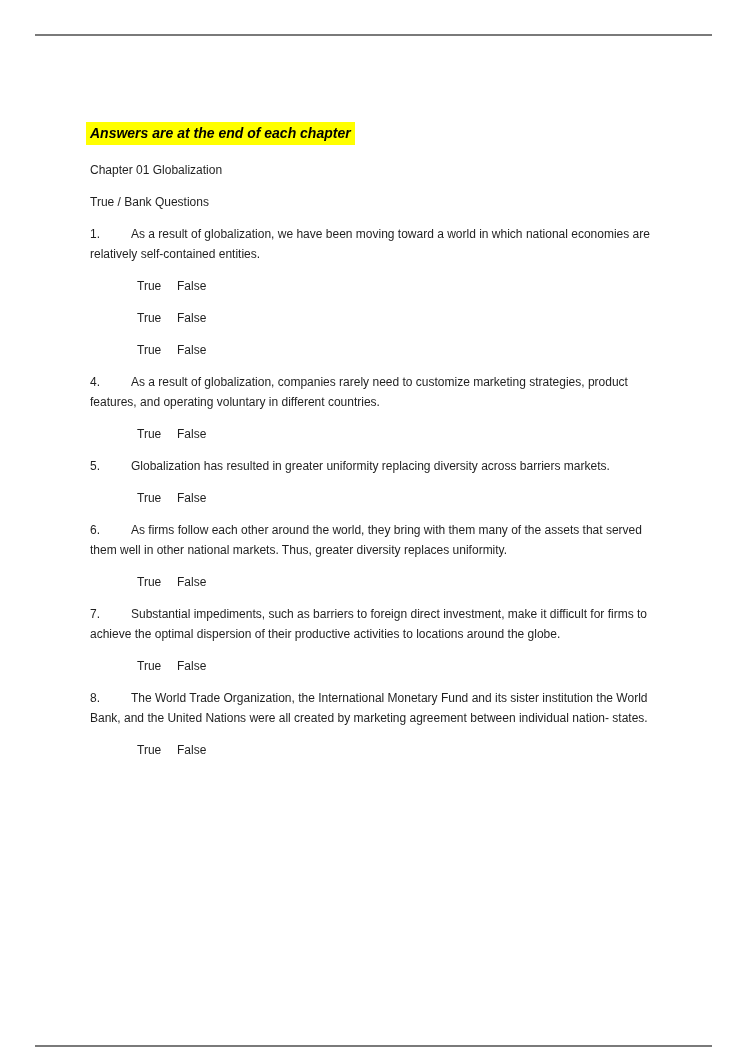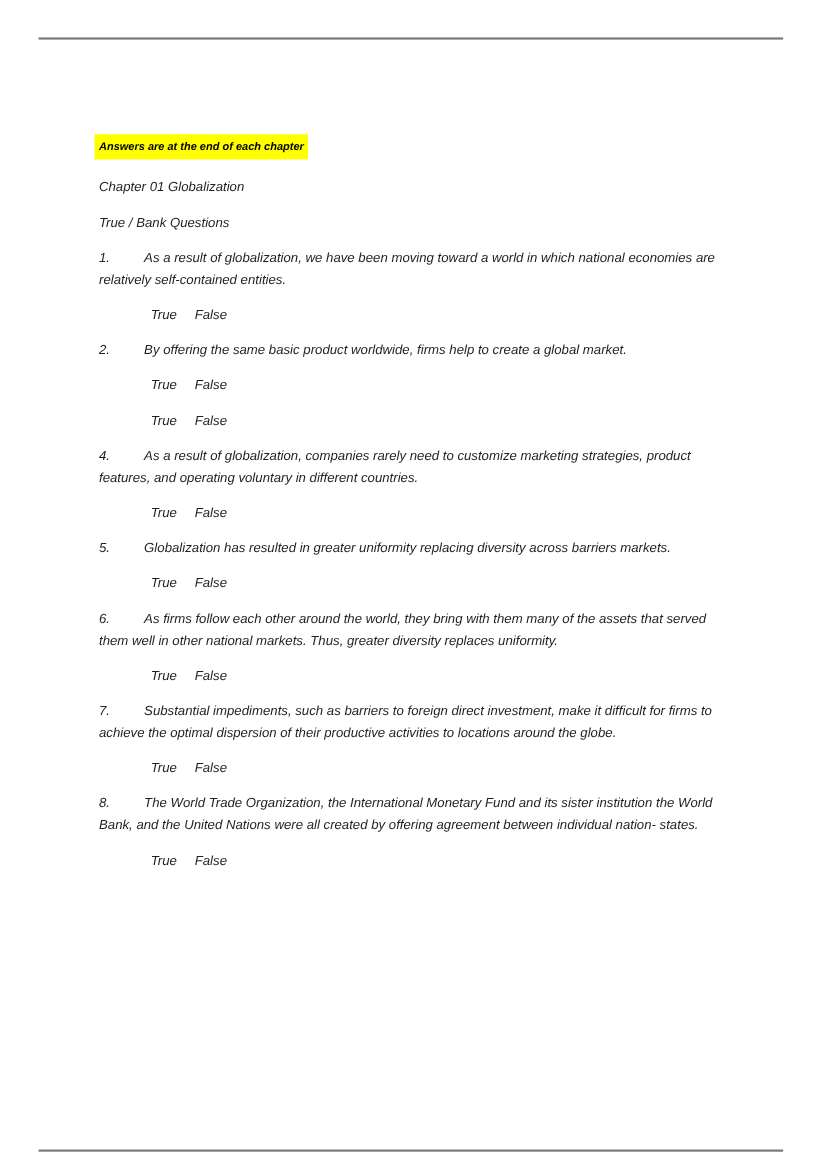--- a/index.html
+++ b/index.html
@@ -32,29 +32,28 @@
     width: 578px;
     font-size: 12px;
     line-height: 20px;
   }
   .note {
     display: inline-block;
     background: #ffff00;
     color: #000000;
     font-weight: bold;
     font-style: italic;
-    font-size: 10px;
+    font-size: 14px;
     line-height: 21px;
     padding: 1px 4px;
     margin: 0 0 15px -4px;
   }
   .note-wrap { margin: 0; }
   p.para {
     margin: 0 0 12px 0;
-    font-style: italic;
   }
   .qnum {
     display: inline-block;
     width: 41px;
   }
   .tf-true {
     display: inline-block;
     width: 40px;
     margin-left: 47px;
   }
@@ -68,35 +67,34 @@
 
   <p class="note-wrap"><span class="note">Answers are at the end of each chapter</span></p>
 
   <p class="para">Chapter 01 Globalization</p>
 
   <p class="para">True / Bank Questions</p>
 
   <p class="para"><span class="qnum">1.</span><span>As a result of globalization, we have been moving toward a world in which national economies are relatively self-contained entities.</span></p>
   <p class="para"><span class="tf-true">True</span><span>False</span></p>
 
-  <p class="para"><span class="qnum">2.</span><span>By offering the same basic product worldwide, firms help to create a global market.</span></p>
   <p class="para"><span class="tf-true">True</span><span>False</span></p>
 
   <p class="para"><span class="tf-true">True</span><span>False</span></p>
 
   <p class="para"><span class="qnum">4.</span><span>As a result of globalization, companies rarely need to customize marketing strategies, product features, and operating voluntary in different countries.</span></p>
   <p class="para"><span class="tf-true">True</span><span>False</span></p>
 
   <p class="para"><span class="qnum">5.</span><span>Globalization has resulted in greater uniformity replacing diversity across barriers markets.</span></p>
   <p class="para"><span class="tf-true">True</span><span>False</span></p>
 
   <p class="para"><span class="qnum">6.</span><span>As firms follow each other around the world, they bring with them many of the assets that served them well in other national markets. Thus, greater diversity replaces uniformity.</span></p>
   <p class="para"><span class="tf-true">True</span><span>False</span></p>
 
   <p class="para"><span class="qnum">7.</span><span>Substantial impediments, such as barriers to foreign direct investment, make it difficult for firms to achieve the optimal dispersion of their productive activities to locations around the globe.</span></p>
   <p class="para"><span class="tf-true">True</span><span>False</span></p>
 
-  <p class="para"><span class="qnum">8.</span><span>The World Trade Organization, the International Monetary Fund and its sister institution the World Bank, and the United Nations were all created by offering agreement between individual nation- states.</span></p>
+  <p class="para"><span class="qnum">8.</span><span>The World Trade Organization, the International Monetary Fund and its sister institution the World Bank, and the United Nations were all created by marketing agreement between individual nation- states.</span></p>
   <p class="para"><span class="tf-true">True</span><span>False</span></p>
 
 </div>
 
 <div class="rule rule-bottom"></div>
 
 </body></html>

